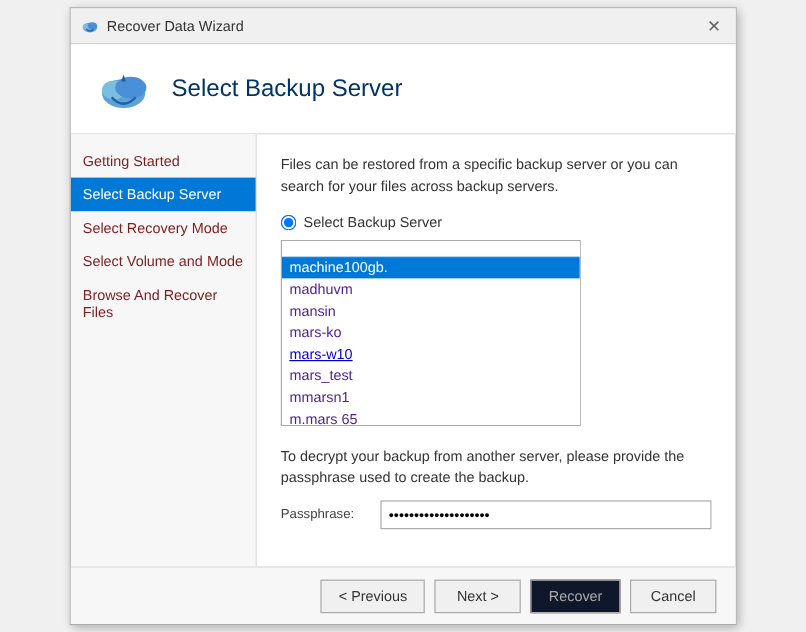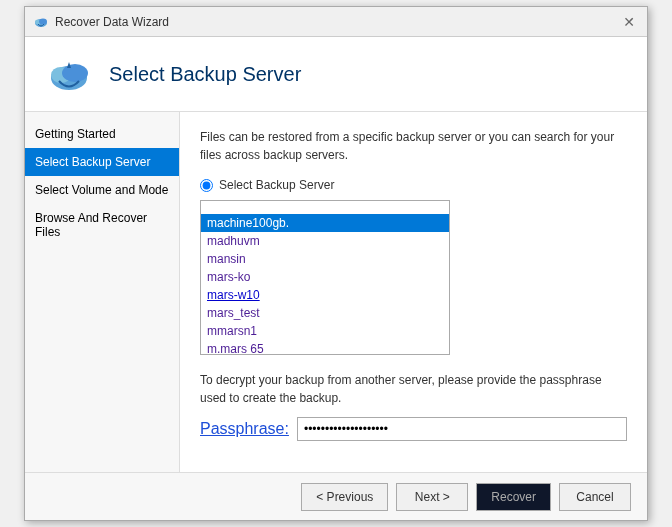--- a/index.html
+++ b/index.html
@@ -8,21 +8,21 @@
       font-size: 12px;
       background: #f0f0f0;
       display: flex;
       justify-content: center;
       align-items: center;
       width: 672px;
       height: 527px;
       overflow: hidden;
     }
     .window {
-      width: 624px;
+      width: 556px;
       height: 515px;
       background: #ffffff;
       border: 1px solid #aaa;
       box-shadow: 2px 2px 8px rgba(0,0,0,0.3);
       display: flex;
       flex-direction: column;
     }
     .title-bar {
       background: #f0f0f0;
       border-bottom: 1px solid #ccc;
@@ -83,21 +83,21 @@
     .sidebar {
       width: 155px;
       background: #f7f7f7;
       border-right: 1px solid #ddd;
       padding-top: 8px;
     }
     .sidebar-item {
       padding: 7px 10px;
       cursor: pointer;
       font-size: 12px;
-      color: #000000;
+      color: #7f1d1d;
     }
     .sidebar-item.active {
       background: #0078d7;
       color: #fff;
     }
 
     .main-content {
       flex: 1;
       padding: 16px 20px;
       overflow-y: auto;
@@ -141,25 +141,24 @@
       color: #333;
       margin-bottom: 10px;
       line-height: 1.5;
     }
     .passphrase-row {
       display: flex;
       align-items: center;
       gap: 8px;
     }
     .passphrase-label {
-      font-size: 16px;
-      color: #1d4ed8;
+      font-size: 11px;
+      color: #404040;
       white-space: nowrap;
       min-width: 75px;
-      text-decoration: underline;
     }
     .passphrase-input {
       flex: 1;
       height: 24px;
       border: 1px solid #aaa;
       padding: 2px 6px;
       font-size: 12px;
       outline: none;
     }
 
@@ -229,20 +228,23 @@
   </div>
 
   <div class="body-area">
 
     <div class="sidebar">
       <div class="sidebar-item">
         <span>Getting Started</span>
       </div>
       <div class="sidebar-item active">
         <span>Select Backup Server</span>
+      </div>
+      <div class="sidebar-item">
+        <span>Select Recovery Mode</span>
       </div>
       <div class="sidebar-item">
         <span>Select Volume and Mode</span>
       </div>
       <div class="sidebar-item">
         <span>Browse And Recover Files</span>
       </div>
     </div>
 
     <div class="main-content">

